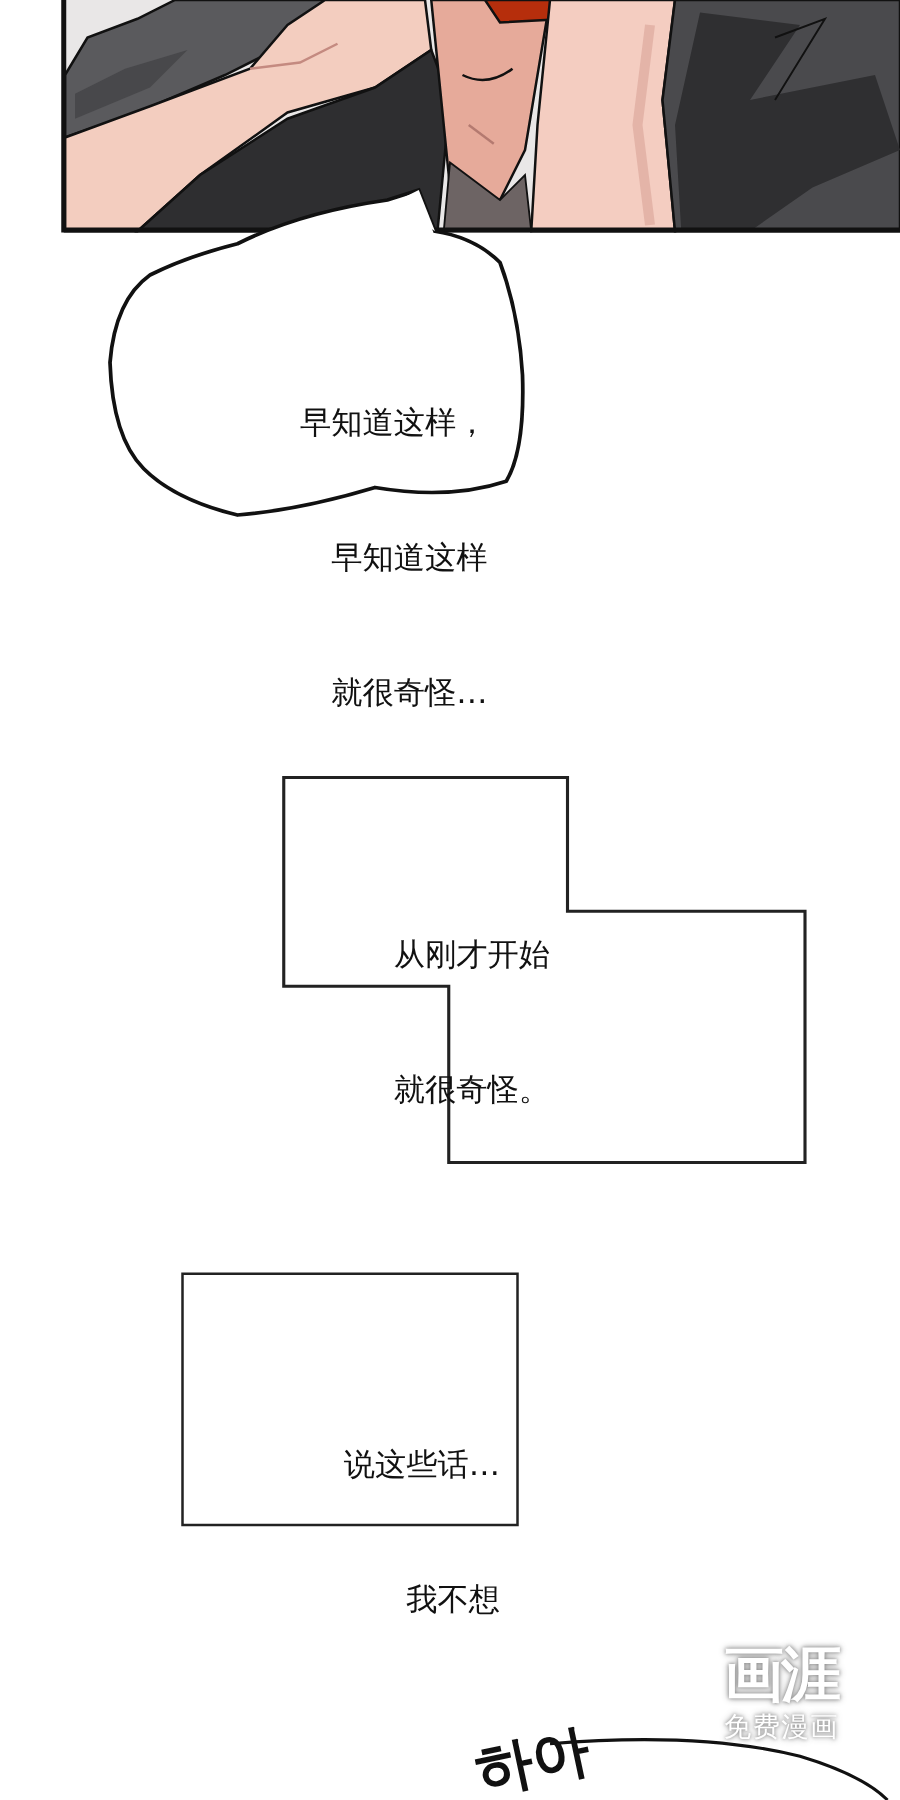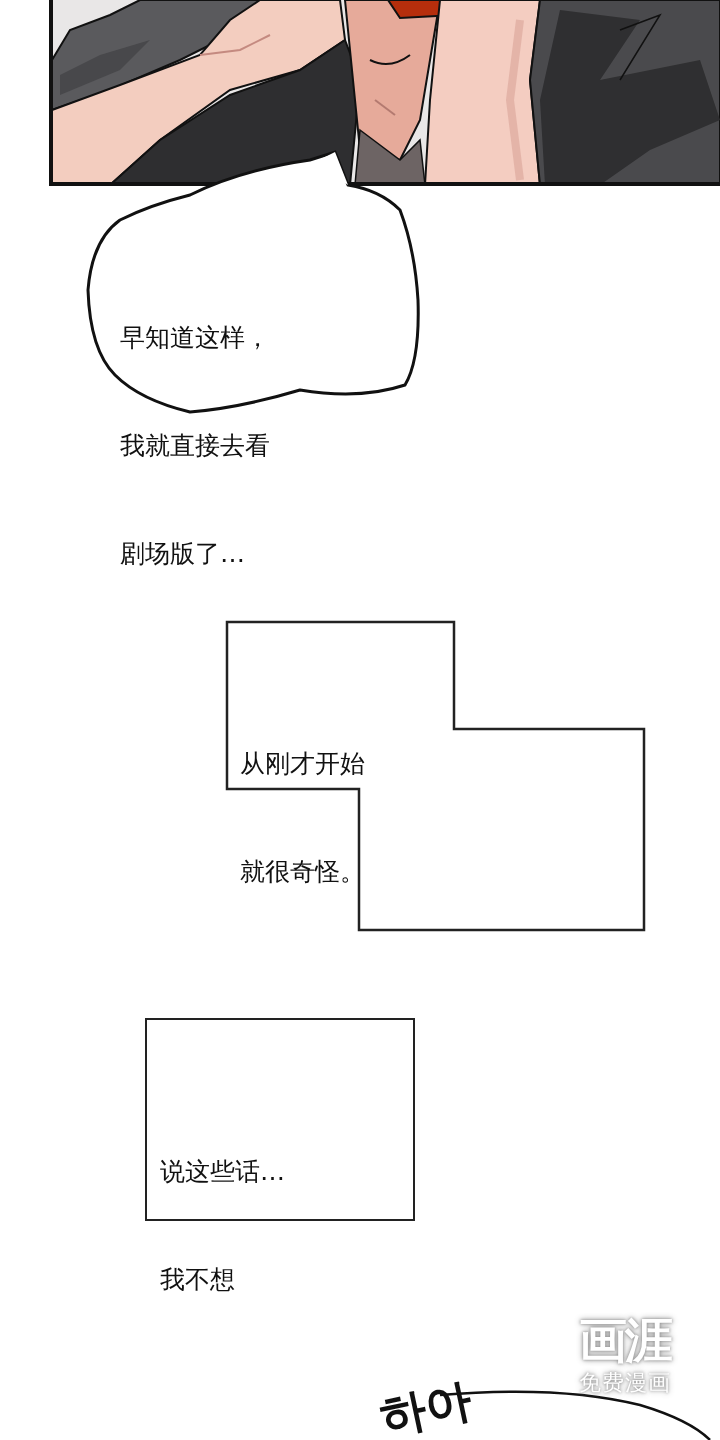--- a/index.html
+++ b/index.html
@@ -1,21 +1,21 @@
 <!DOCTYPE html>
 <html><head>
 <meta charset="utf-8">
 <style>
   html, body { margin: 0; padding: 0; background: #ffffff; }
   body { width: 720px; height: 1440px; position: relative; overflow: hidden;
          font-family: "DejaVu Sans", sans-serif; }
   .panel-top { position: absolute; left: 0; top: 0; width: 720px; height: 190px; }
   .abs { position: absolute; }
   .caption-text { position: absolute; font-size: 25px; line-height: 36px; color: #111;
-                  text-align: left; white-space: pre; font-family: "DejaVu Sans", sans-serif; }
+                  text-align: right; white-space: pre; font-family: "DejaVu Sans", sans-serif; }
   .narration { position: absolute; border: 2px solid #222; background: #fff; box-sizing: border-box; }
   .watermark { position: absolute; left: 565px; top: 1318px; width: 120px; text-align: center; color: #fff;
                text-shadow: 0 0 3px #888, 0 0 6px #999; }
   .wm-logo { font-size: 48px; font-weight: bold; letter-spacing: -2px; line-height: 52px; font-family: Liberation Mono, monospace; }
   .wm-sub { font-size: 22px; line-height: 26px; letter-spacing: 1px; }
   .sfx { position: absolute; left: 380px; top: 1378px; font-size: 46px; font-weight: bold; color: #111;
          transform: rotate(-12deg); font-family: "DejaVu Sans", sans-serif; }
 </style>
 </head>
 <body>
@@ -48,22 +48,22 @@
 
   <path d="M51 0 L51 184 L720 184" stroke="#111" stroke-width="4" fill="none"></path>
 </svg>
 
 <svg class="abs" style="left:80px;top:150px" width="350" height="270" viewBox="0 0 350 270">
   <path d="M110 45 Q160 20 230 10 L255 2 L268 35 Q300 40 320 60 Q335 100 338 150 Q340 210 325 235 Q280 250 220 240 Q160 258 110 262 Q60 250 35 225 Q10 200 8 140 Q12 90 40 70 Q70 55 110 45 Z" fill="#ffffff" stroke="#111" stroke-width="3"></path>
   <path d="M235 12 L255 2 L268 35" fill="#ffffff" stroke="none"></path>
 </svg>
 <div class="caption-text" style="left:120px;top:248px;width:270px;">
   <div>早知道这样，</div>
-  <div>我就直接去看</div>
-  <div>剧场版了…</div>
+  <div>早知道这样</div>
+  <div>就很奇怪…</div>
 </div>
 
 <svg class="abs" style="left:224px;top:619px" width="425" height="316" viewBox="0 0 425 316">
   <path d="M3 3 L230 3 L230 110 L420 110 L420 311 L135 311 L135 170 L3 170 Z" fill="#ffffff" stroke="#222" stroke-width="2.5"></path>
 </svg>
 <div class="caption-text" style="left:240px;top:676px;width:200px;font-family:Liberation Mono, monospace;">
   <div>从刚才开始</div>
   <div>就很奇怪。</div>
 </div>
 <div class="caption-text" style="left:380px;top:800px;width:240px;">

